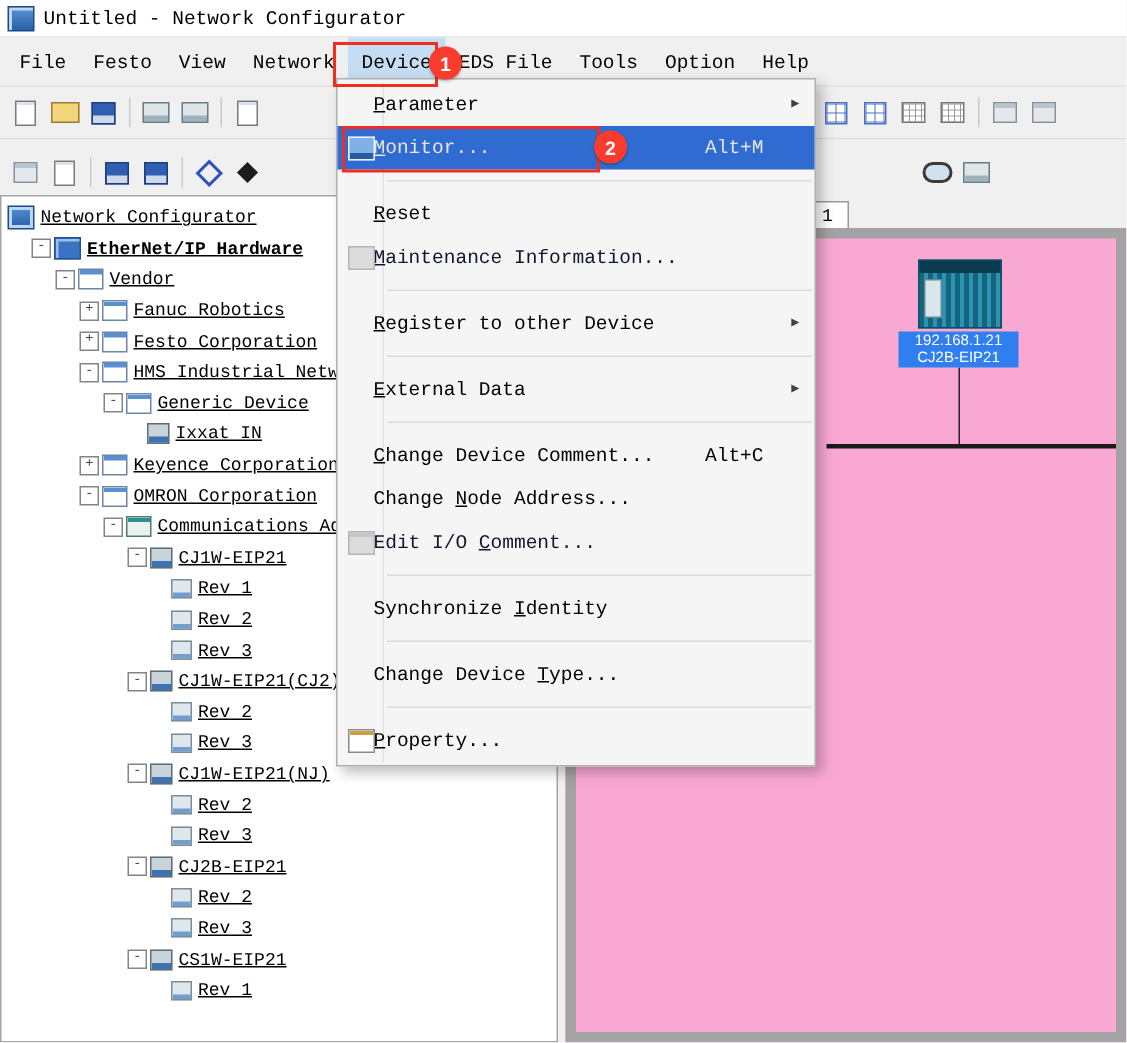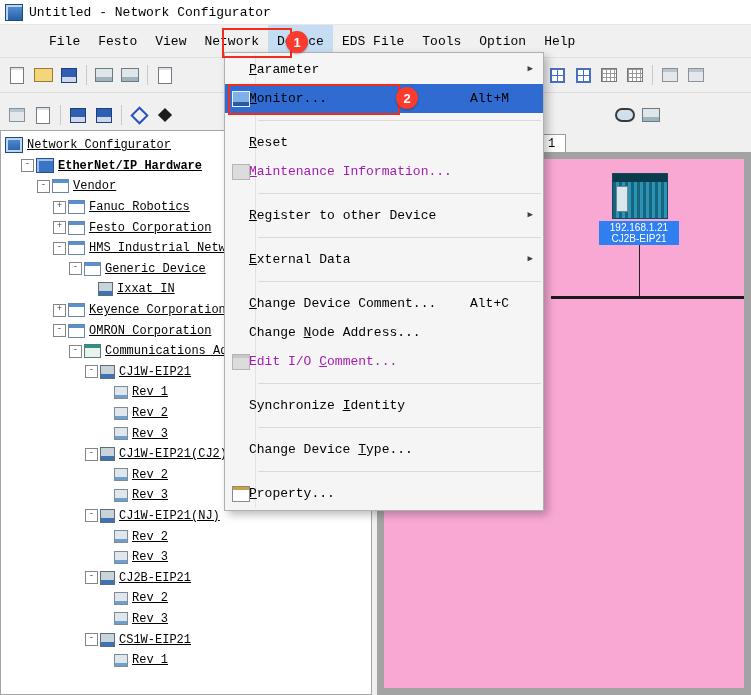--- a/index.html
+++ b/index.html
@@ -7,21 +7,21 @@
        font-family:"Liberation Mono",monospace;font-size:12px;color:#000;}
 
   
   .titlebar{height:24px;background:#ffffff;display:flex;align-items:center;gap:6px;
             padding-left:5px;border-bottom:1px solid #e6e6e6;}
   .appicon{width:16px;height:15px;background:linear-gradient(#5a93d8,#2a5fa8);
            border:1px solid #1d4a86;box-shadow:inset 2px 2px 0 #bcd6f0;flex:0 0 auto;}
   .title{font-size:13px;white-space:nowrap;}
 
   
-  .menubar{height:32px;background:#f0f0f0;display:flex;align-items:stretch;padding-left:4px;margin-left:36px;}
+  .menubar{height:32px;background:#f0f0f0;display:flex;align-items:stretch;padding-left:4px;}
   .menu-item{display:flex;align-items:center;padding:0 9px;font-size:13px;cursor:default;white-space:pre;}
   .menu-item.hl{background:#c5ddf2;}
 
   
   .toolbar{display:flex;align-items:center;background:#f0f0f0;position:relative;padding-left:4px;}
   .tb1{height:34px;border-top:1px solid #e2e2e2;border-bottom:1px solid #dcdcdc;}
   .tb2{height:44px;border-bottom:1px solid #c6c6c6;}
   .tbgroup{display:flex;align-items:center;}
   .tbright{position:absolute;top:0;bottom:0;}
   .tb1 .tbright{left:544px;}
@@ -78,22 +78,22 @@
              font:10px/11px "Liberation Sans",sans-serif;text-align:center;padding:1px 0;}
   .vline{position:absolute;left:255px;top:86px;width:1px;height:52px;background:#222;}
   .trunk{position:absolute;left:167px;right:0;top:137px;height:3px;background:#1a1a1a;}
 
   
   .dropdown{position:absolute;left:224px;top:52px;width:318px;background:#f5f5f5;
             border:1px solid #b0b0b0;box-shadow:4px 4px 8px rgba(0,0,0,.25);z-index:20;padding:2px 0;}
   .gutline{position:absolute;left:30px;top:2px;bottom:2px;width:1px;background:#e3e3e3;}
   .dmi{position:relative;height:29px;line-height:29px;padding-left:24px;padding-right:14px;
        font-size:13px;white-space:pre;z-index:1;}
-  .dmi.sel{background:#2f6bd0;color:#000000;}
-  .dmi.dis{color:#a21caf;}
+  .dmi.sel{background:#2f6bd0;color:#e5e5e5;}
+  .dmi.dis{color:#0f172a;}
   .dsep{height:1px;background:#d9d9d9;margin:7px 2px 7px 33px;position:relative;z-index:1;}
   .dsh{position:absolute;right:34px;top:0;}
   .darr{position:absolute;right:10px;top:0;font-size:9px;color:#404040;}
   .dico{position:absolute;left:7px;top:7px;width:16px;height:14px;}
   .ic-monitor{background:#7fb0e8;border:1px solid #e8f1ff;box-shadow:inset 0 -4px 0 #2a5aa0;}
   .ic-maint{background:#dcdcdc;border:1px solid #b5b5b5;}
   .ic-io{background:#dcdcdc;border:1px solid #b5b5b5;box-shadow:inset 0 3px 0 #c7c7c7;}
   .ic-prop{background:#fff;border:1px solid #8a8a8a;box-shadow:inset 0 3px 0 #c9a23f;}
 
   

